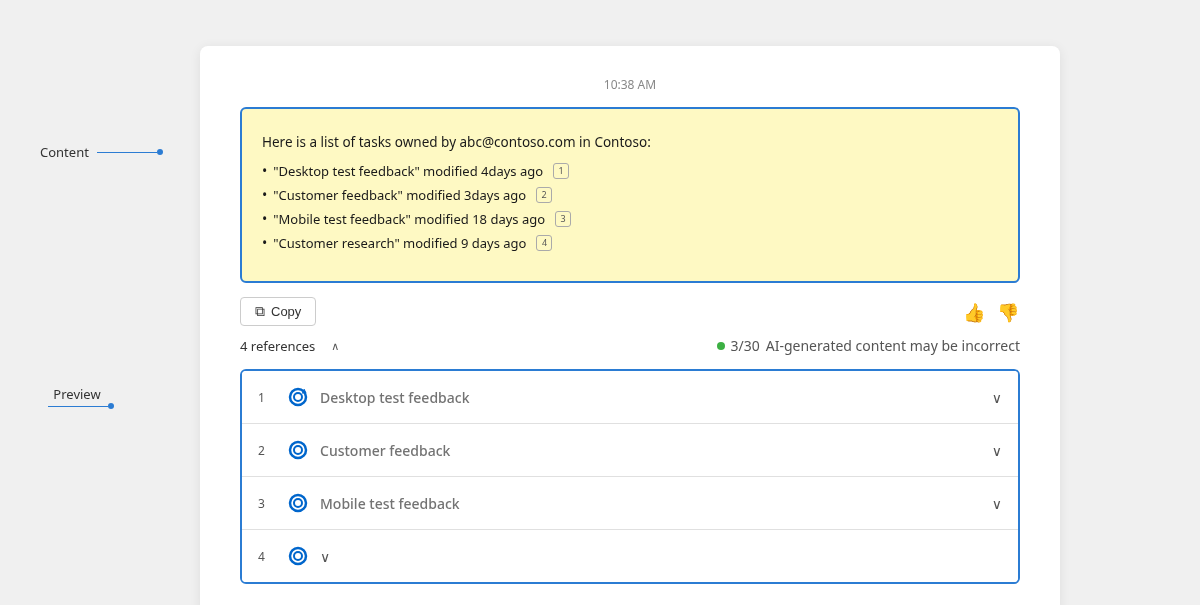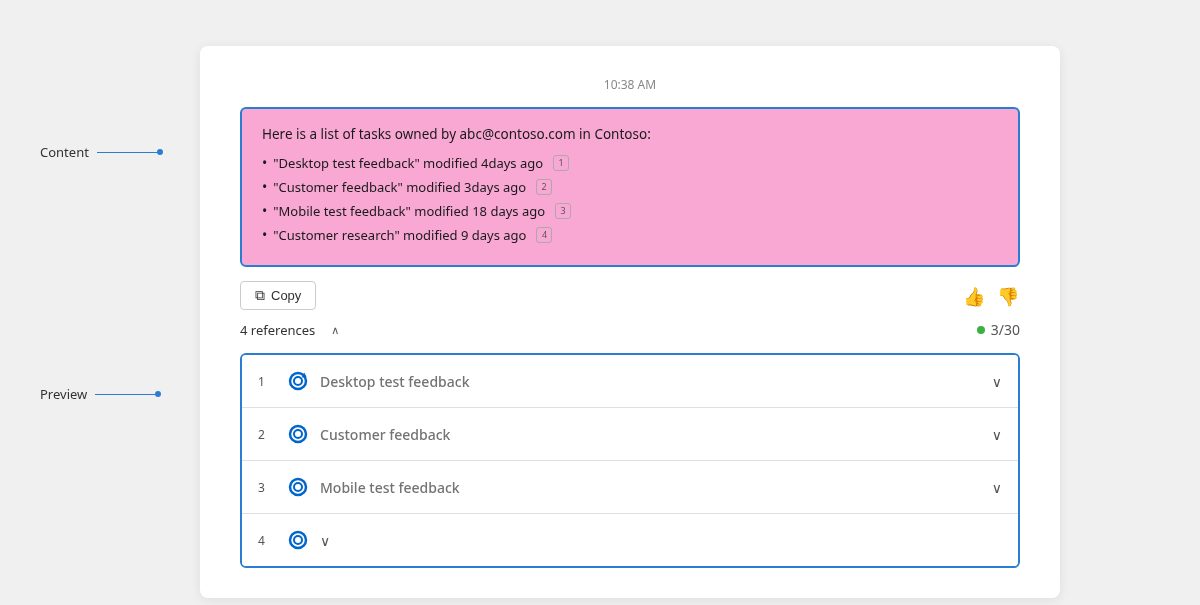--- a/index.html
+++ b/index.html
@@ -42,22 +42,22 @@
     .timestamp {
       text-align: center;
       font-size: 12px;
       color: #888;
       margin-bottom: 14px;
     }
 
     .message-box {
       border: 2px solid #2b7cd3;
       border-radius: 6px;
-      padding: 16px 20px;
-      background: #f9a8d4;
+      padding: 24px 20px;
+      background: #fef9c3;
       margin-bottom: 14px;
     }
 
     .message-intro {
       font-size: 13.5px;
       color: #1a1a1a;
       margin-bottom: 10px;
     }
 
     .task-list {
@@ -220,21 +220,21 @@
   <div style="position:absolute; left:40px; top:0; width:120px; height:100%;">
 
     <div style="position:absolute; top:143px; display:flex; align-items:center; gap:0;">
       <span class="label-text">Content</span>
       <div style="display:flex; align-items:center; margin-left:8px;">
         <div style="width:60px; height:1px; background:#2b7cd3;"></div>
         <div style="width:6px; height:6px; border-radius:50%; background:#2b7cd3;"></div>
       </div>
     </div>
 
-    <div style="position:absolute; top:385px; display:flex; align-items:center; gap:0;">
+    <div style="position:absolute; top:385px; display:flex; align-items:center; gap:0;flex-direction:column;">
       <span class="label-text">Preview</span>
       <div style="display:flex; align-items:center; margin-left:8px;">
         <div style="width:60px; height:1px; background:#2b7cd3;"></div>
         <div style="width:6px; height:6px; border-radius:50%; background:#2b7cd3;"></div>
       </div>
     </div>
 
   </div>
 
   <div class="main-panel" style="margin-top:26px; margin-left:60px;">
@@ -275,20 +275,21 @@
     </div>
 
     <div class="references-row">
       <div class="references-label">
         <span>4 references</span>
         <span class="chevron-up">∧</span>
       </div>
       <div class="ai-notice">
         <div class="ai-dot"></div>
         <span>3/30</span>
+        <span>AI-generated content may be incorrect</span>
       </div>
     </div>
 
     <div class="references-panel">
 
       <div class="ref-item">
         <span class="ref-number">1</span>
         <svg class="ref-icon" viewBox="0 0 24 24" width="22" height="22" fill="none">
           <circle cx="12" cy="12" r="8" stroke="#0066cc" stroke-width="2.5" fill="none"></circle>
           <circle cx="12" cy="12" r="4" stroke="#0066cc" stroke-width="2" fill="none"></circle>

